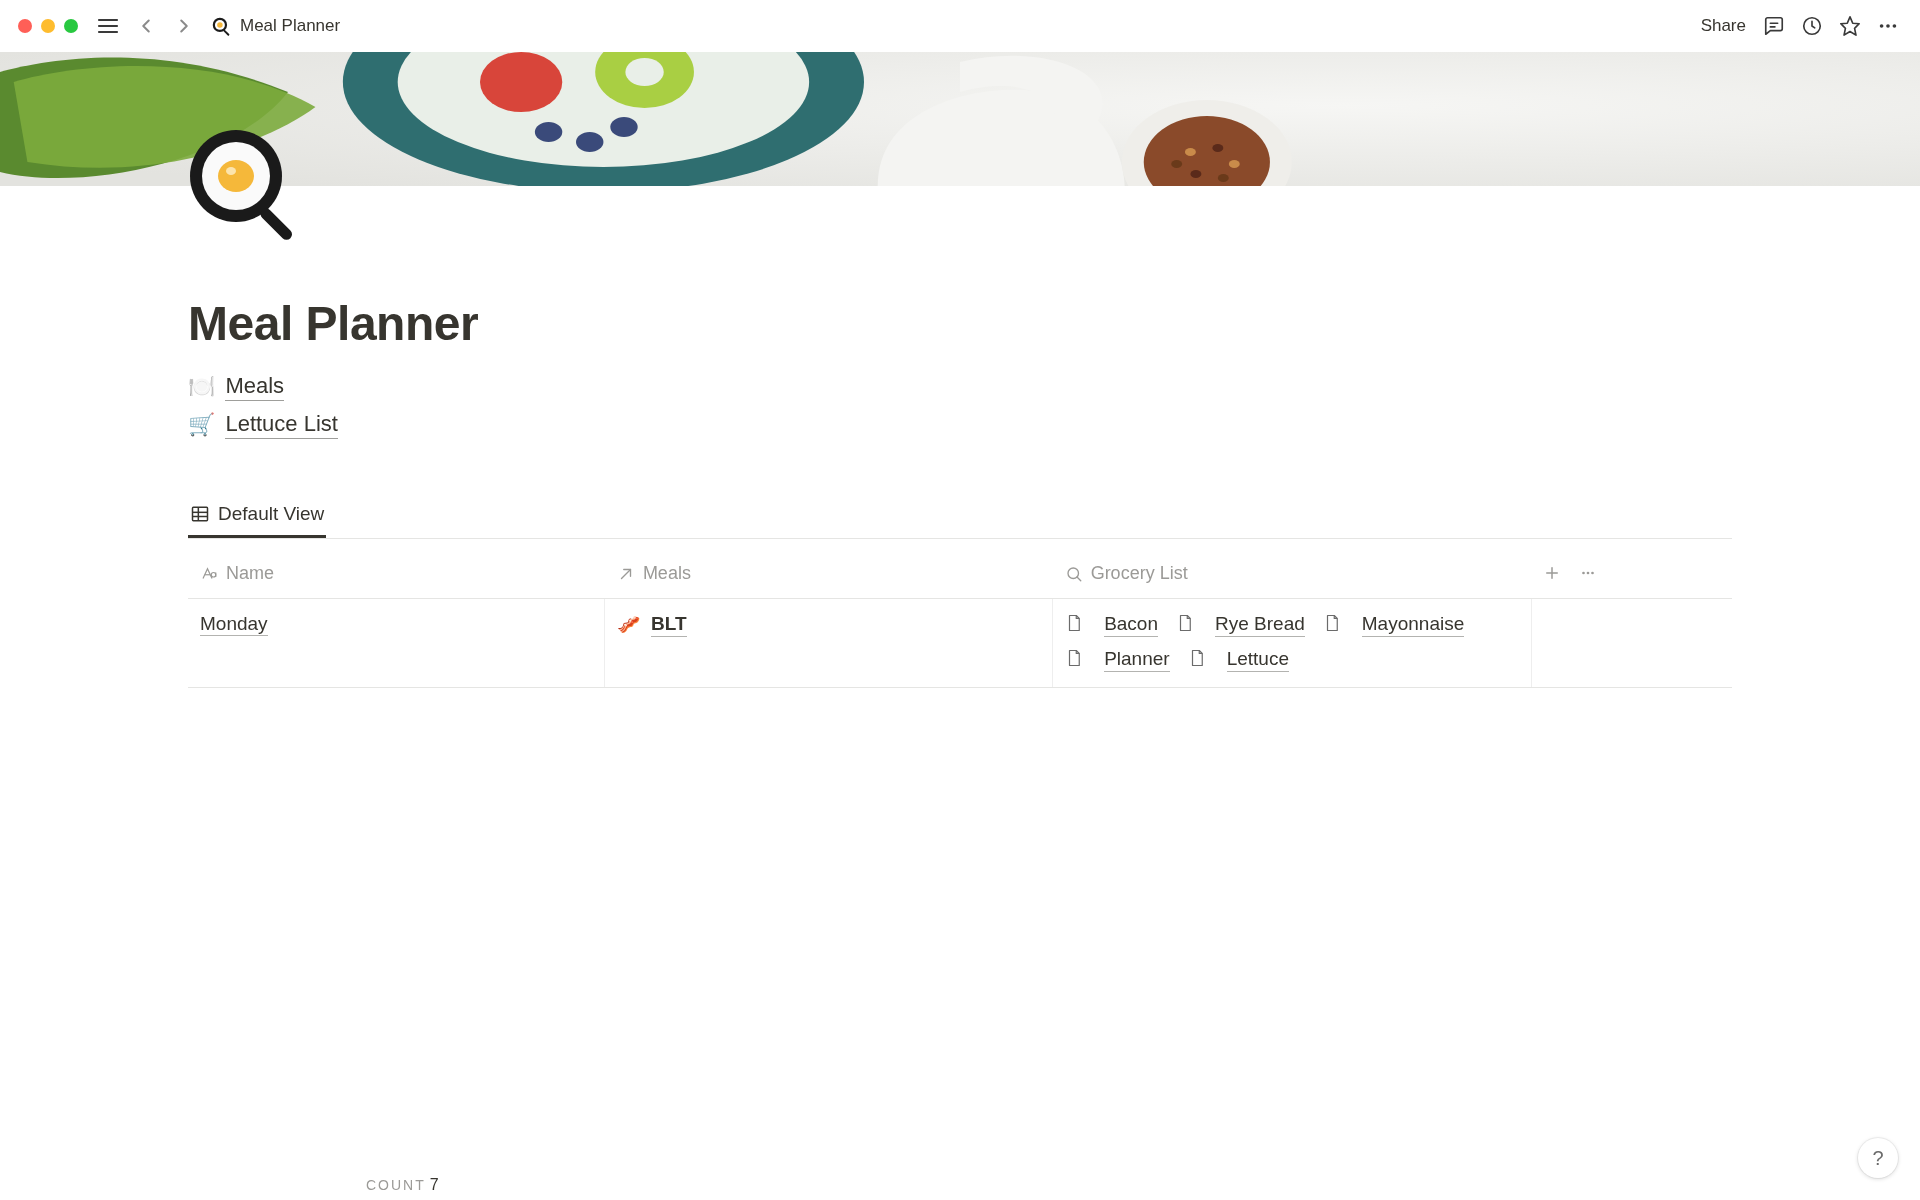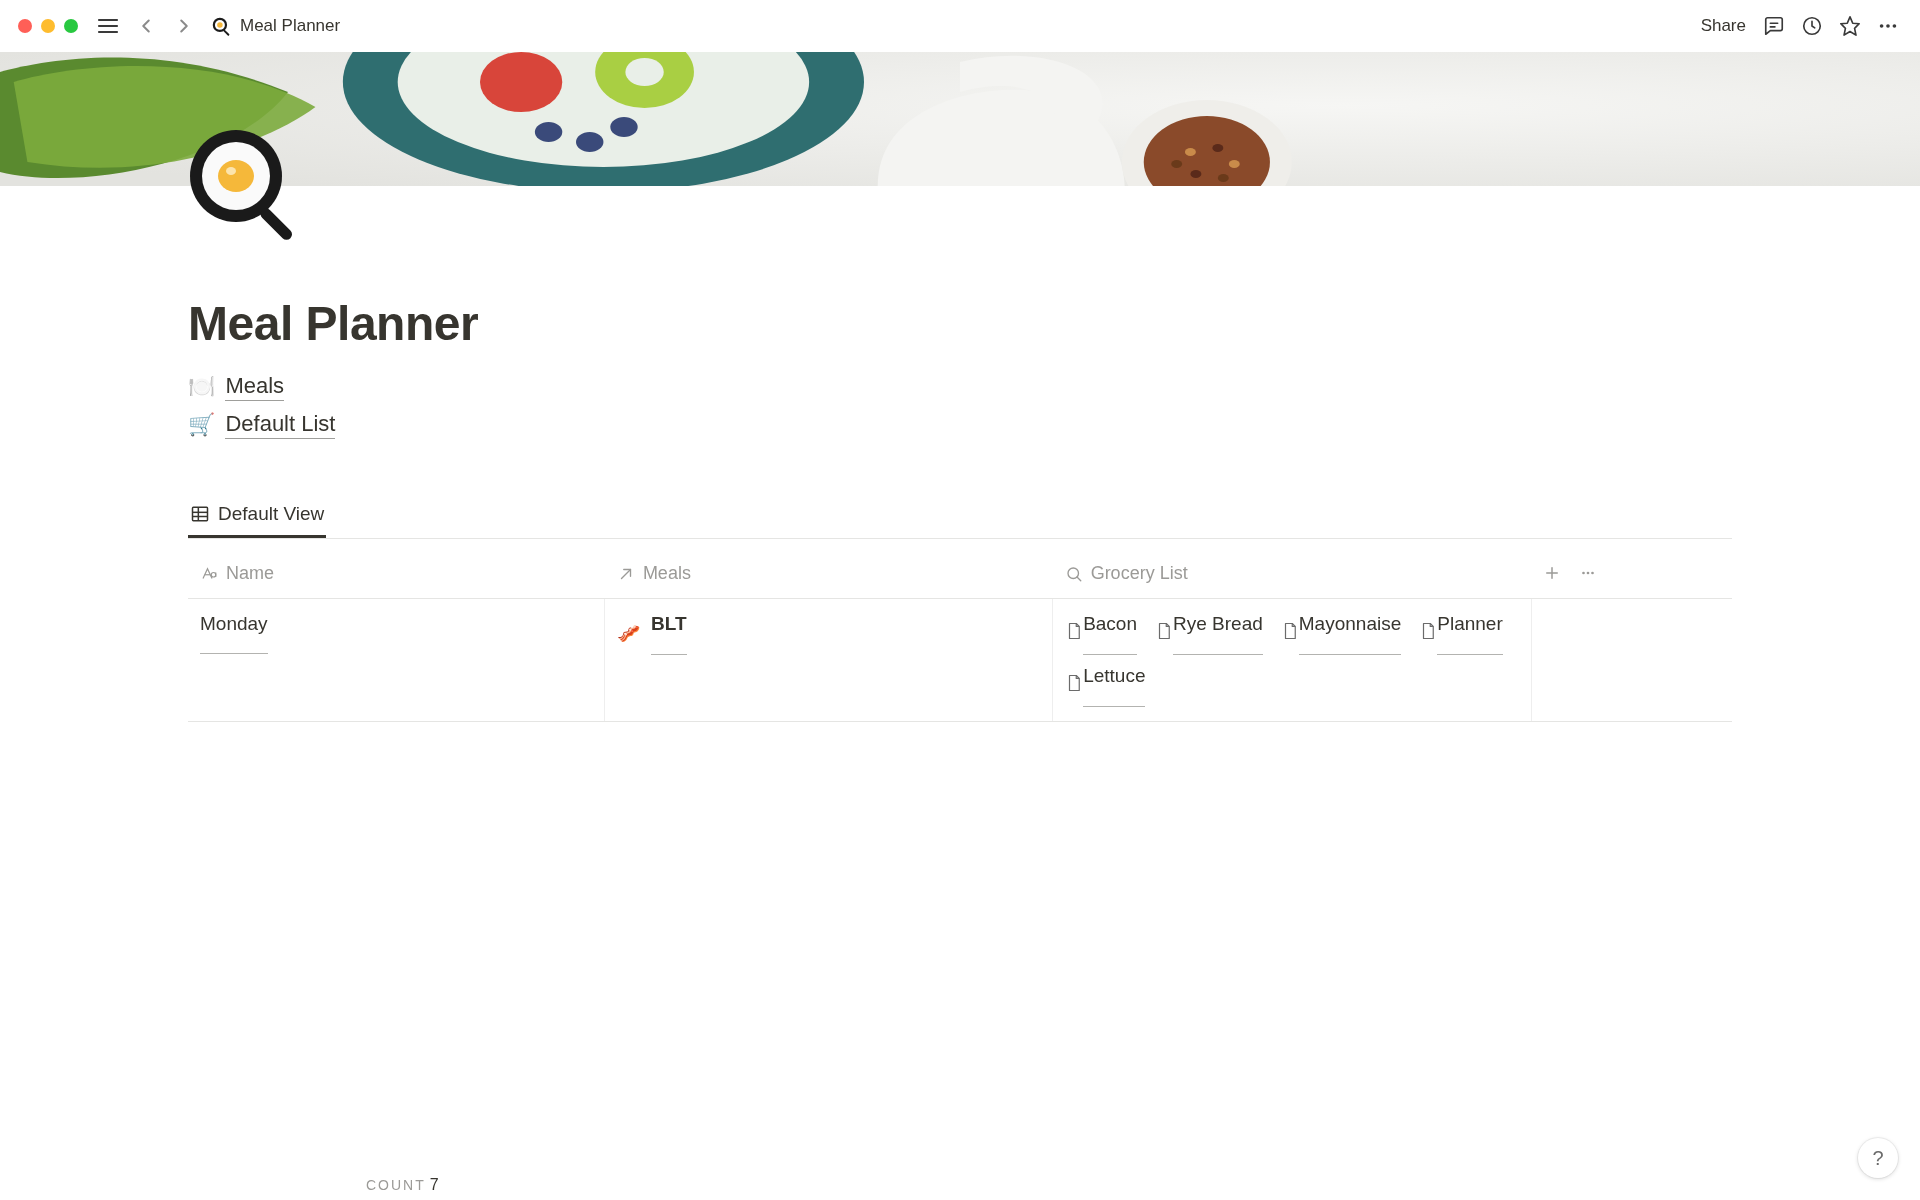--- a/index.html
+++ b/index.html
@@ -43,25 +43,25 @@
     table.db { width: 100%; border-collapse: collapse; margin-top: 14px; table-layout: fixed; }
     table.db th { text-align: left; font-weight: 400; color: #9b9a97; font-size: 18px; padding: 10px 12px; border-bottom: 1px solid #e5e5e3; }
     table.db th .th-inner { display: inline-flex; align-items: center; gap: 8px; text-align: center; }
     table.db th svg { width: 18px; height: 18px; color: #9b9a97; }
     table.db td { vertical-align: top; font-size: 19px; padding: 14px 12px; border-bottom: 1px solid #e5e5e3; border-right: 1px solid #eee; }
     table.db td:last-child, table.db th:last-child { border-right: none; }
     .col-name { width: 27%; }
     .col-meals { width: 29%; }
     .col-grocery { width: 31%; }
     .col-actions { width: 13%; }
-    .cell-link { color: #37352f; border-bottom: 1.5px solid #b3b3b0; padding-bottom: 19px; font-weight: 500; }
+    .cell-link { color: #37352f; border-bottom: 1.5px solid #b3b3b0; padding-bottom: 1px; font-weight: 500; }
     .meal { display: inline-flex; align-items: center; gap: 10px; font-weight: 500; }
     .meal .cell-link { font-weight: 600; }
     .grocery-items { display: flex; flex-wrap: wrap; gap: 10px 18px; }
-    .gi { display: inline-flex; align-items: center; gap: 0; font-weight: 500; }
+    .gi { display: inline-flex; align-items: center; gap: 21px; font-weight: 500; }
     .gi svg { width: 18px; height: 20px; color: #6b6b6b; }
 
     .th-actions { display: flex; gap: 18px; align-items: center; justify-content: flex-start; }
     .th-actions svg { width: 18px; height: 18px; color: #b0afab; }
 
     .count-row { position: absolute; left: 188px; right: 200px; bottom: 0; padding: 8px 0 6px; font-size: 14px; color: #9b9a97; letter-spacing: 2px; }
     .count-row .num { color: #37352f; font-size: 16px; letter-spacing: 0; margin-left: 4px; }
     .count-row .inner { margin-left: 178px; }
 
     .help { position: absolute; right: 22px; bottom: 22px; width: 40px; height: 40px; border-radius: 50%; background: #fff; box-shadow: 0 1px 4px rgba(0,0,0,0.15), 0 0 0 1px rgba(0,0,0,0.05); display: flex; align-items: center; justify-content: center; color: #6b6b6b; font-size: 20px; cursor: pointer; }
@@ -178,21 +178,21 @@
   <div class="content">
     <h1 class="title">Meal Planner</h1>
 
     <div class="links">
       <div class="link-row">
         <span class="emoji">🍽️</span>
         <a href="#">Meals</a>
       </div>
       <div class="link-row">
         <span class="emoji">🛒</span>
-        <a href="#">Default List</a>
+        <a href="#">Lettuce List</a>
       </div>
     </div>
 
     <div class="tabs">
       <div class="tab">
         <svg viewBox="0 0 24 24" fill="none" stroke="currentColor" stroke-width="1.8">
             <rect x="3" y="4" width="18" height="16" rx="1"></rect>
             <line x1="3" y1="10" x2="21" y2="10"></line>
             <line x1="3" y1="15" x2="21" y2="15"></line>
             <line x1="10" y1="4" x2="10" y2="20"></line>

